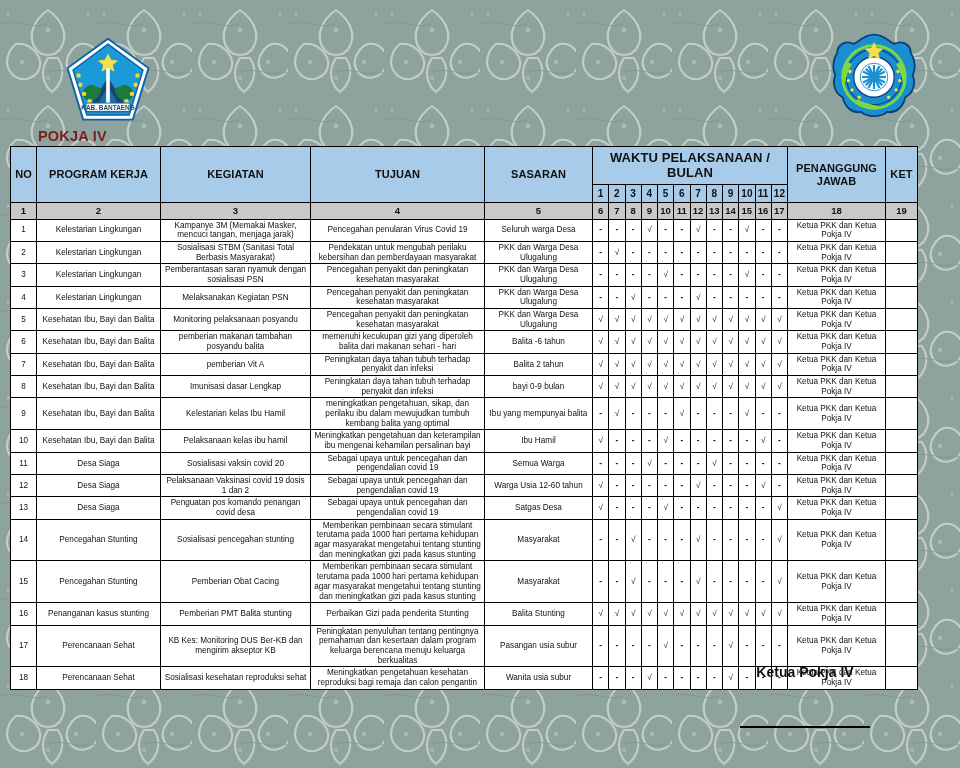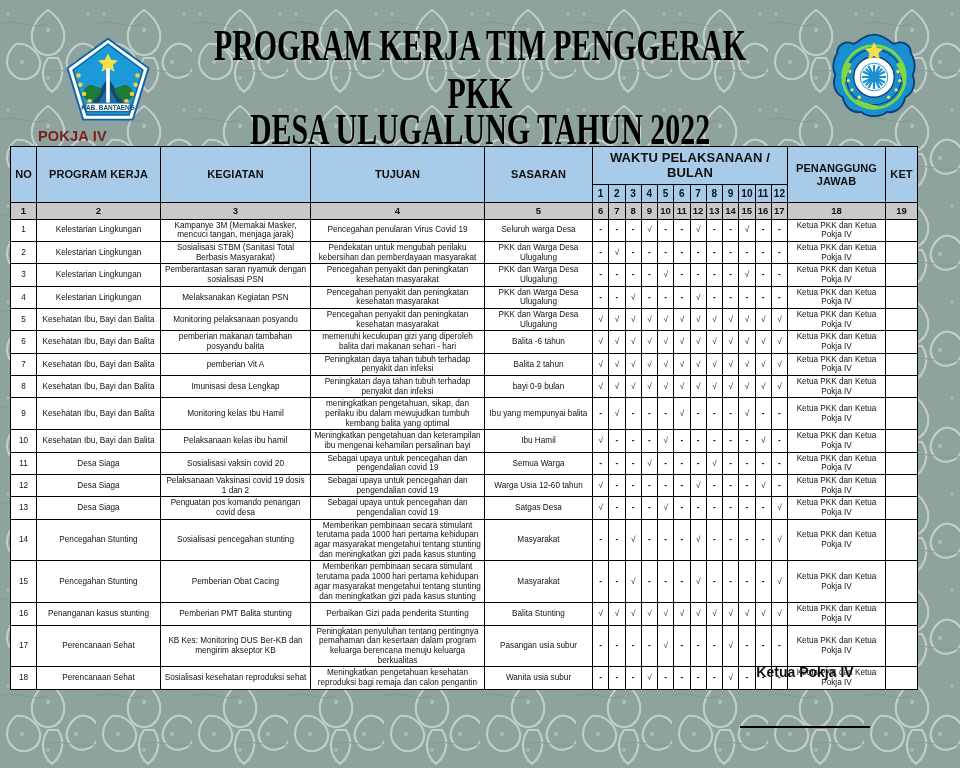--- a/index.html
+++ b/index.html
@@ -199,24 +199,20 @@
           <circle cx="82" cy="44" r="2.4"></circle>
             <circle cx="80" cy="54" r="2.4"></circle>
           <circle cx="76" cy="64" r="2.4"></circle>
             <circle cx="70" cy="72" r="2.4"></circle>
         </g>
         <rect x="26" y="74" width="48" height="9" rx="2" fill="#ffffff" stroke="#0b63a8" stroke-width="1"></rect>
         <text x="50" y="81" font-family="Liberation Sans, sans-serif" font-size="7" font-weight="bold" fill="#17496e" text-anchor="middle">KAB. BANTAENG</text>
       </svg>
     </div>
 
-    <div class="title-block">
-      <div class="title-line l1">PROGRAM KERJA TIM PENGGERAK PKK</div>
-      <div class="title-line l2">DESA ULUGALUNG TAHUN 2022</div>
-    </div>
 
     <div class="logo right">
       <svg viewBox="0 0 100 100" xmlns="http://www.w3.org/2000/svg">
         <path d="M50 4 C 62 4 66 12 72 14 C 80 10 90 14 90 24 C 94 30 96 40 92 48 C 96 58 92 68 84 72 C 82 82 74 90 64 88 C 58 94 42 94 36 88 C 26 90 18 82 16 72 C 8 68 4 58 8 48 C 4 40 6 30 10 24 C 10 14 20 10 28 14 C 34 12 38 4 50 4 Z" fill="#1a8fd0" stroke="#0d3f78" stroke-width="2"></path>
         <circle cx="50" cy="50" r="34" fill="none" stroke="#7fd93f" stroke-width="3"></circle>
         <circle cx="50" cy="50" r="30" fill="#1a8fd0" stroke="#0d3f78" stroke-width="1.2"></circle>
         <circle cx="50" cy="50" r="22" fill="#ffffff" stroke="#0d3f78" stroke-width="1.4"></circle>
         <circle cx="50" cy="50" r="15" fill="#ffffff" stroke="#1a8fd0" stroke-width="1"></circle>
         <g stroke="#1a8fd0" stroke-width="2.4">
           <line x1="50" y1="37" x2="50" y2="63"></line>
@@ -444,42 +440,42 @@
             <td class="c-month mark-check">√</td>
             <td class="c-month mark-check">√</td>
             <td class="c-month mark-check">√</td>
             <td class="c-month mark-check">√</td>
             <td class="c-pj">Ketua PKK dan Ketua Pokja IV</td>
             <td class="c-ket"></td>
           </tr>
           <tr>
             <td class="c-no">8</td>
             <td class="c-prog">Kesehatan Ibu, Bayi dan Balita</td>
-            <td class="c-keg">Imunisasi desa Lengkap</td>
+            <td class="c-keg">Imunisasi dasar Lengkap</td>
             <td class="c-tuj">Peningkatan daya tahan tubuh terhadap penyakit dan infeksi</td>
             <td class="c-sas">bayi 0-9 bulan</td>
             <td class="c-month mark-check">√</td>
             <td class="c-month mark-check">√</td>
             <td class="c-month mark-check">√</td>
             <td class="c-month mark-check">√</td>
             <td class="c-month mark-check">√</td>
             <td class="c-month mark-check">√</td>
             <td class="c-month mark-check">√</td>
             <td class="c-month mark-check">√</td>
             <td class="c-month mark-check">√</td>
             <td class="c-month mark-check">√</td>
             <td class="c-month mark-check">√</td>
             <td class="c-month mark-check">√</td>
             <td class="c-pj">Ketua PKK dan Ketua Pokja IV</td>
             <td class="c-ket"></td>
           </tr>
           <tr>
             <td class="c-no">9</td>
             <td class="c-prog">Kesehatan Ibu, Bayi dan Balita</td>
-            <td class="c-keg">Monitoring kelas Ibu Hamil</td>
+            <td class="c-keg">Kelestarian kelas Ibu Hamil</td>
             <td class="c-tuj">meningkatkan pengetahuan, sikap, dan perilaku ibu dalam mewujudkan tumbuh kembang balita yang optimal</td>
             <td class="c-sas">Ibu yang mempunyai balita</td>
             <td class="c-month mark-dash">-</td>
             <td class="c-month mark-check">√</td>
             <td class="c-month mark-dash">-</td>
             <td class="c-month mark-dash">-</td>
             <td class="c-month mark-dash">-</td>
             <td class="c-month mark-check">√</td>
             <td class="c-month mark-dash">-</td>
             <td class="c-month mark-dash">-</td>

